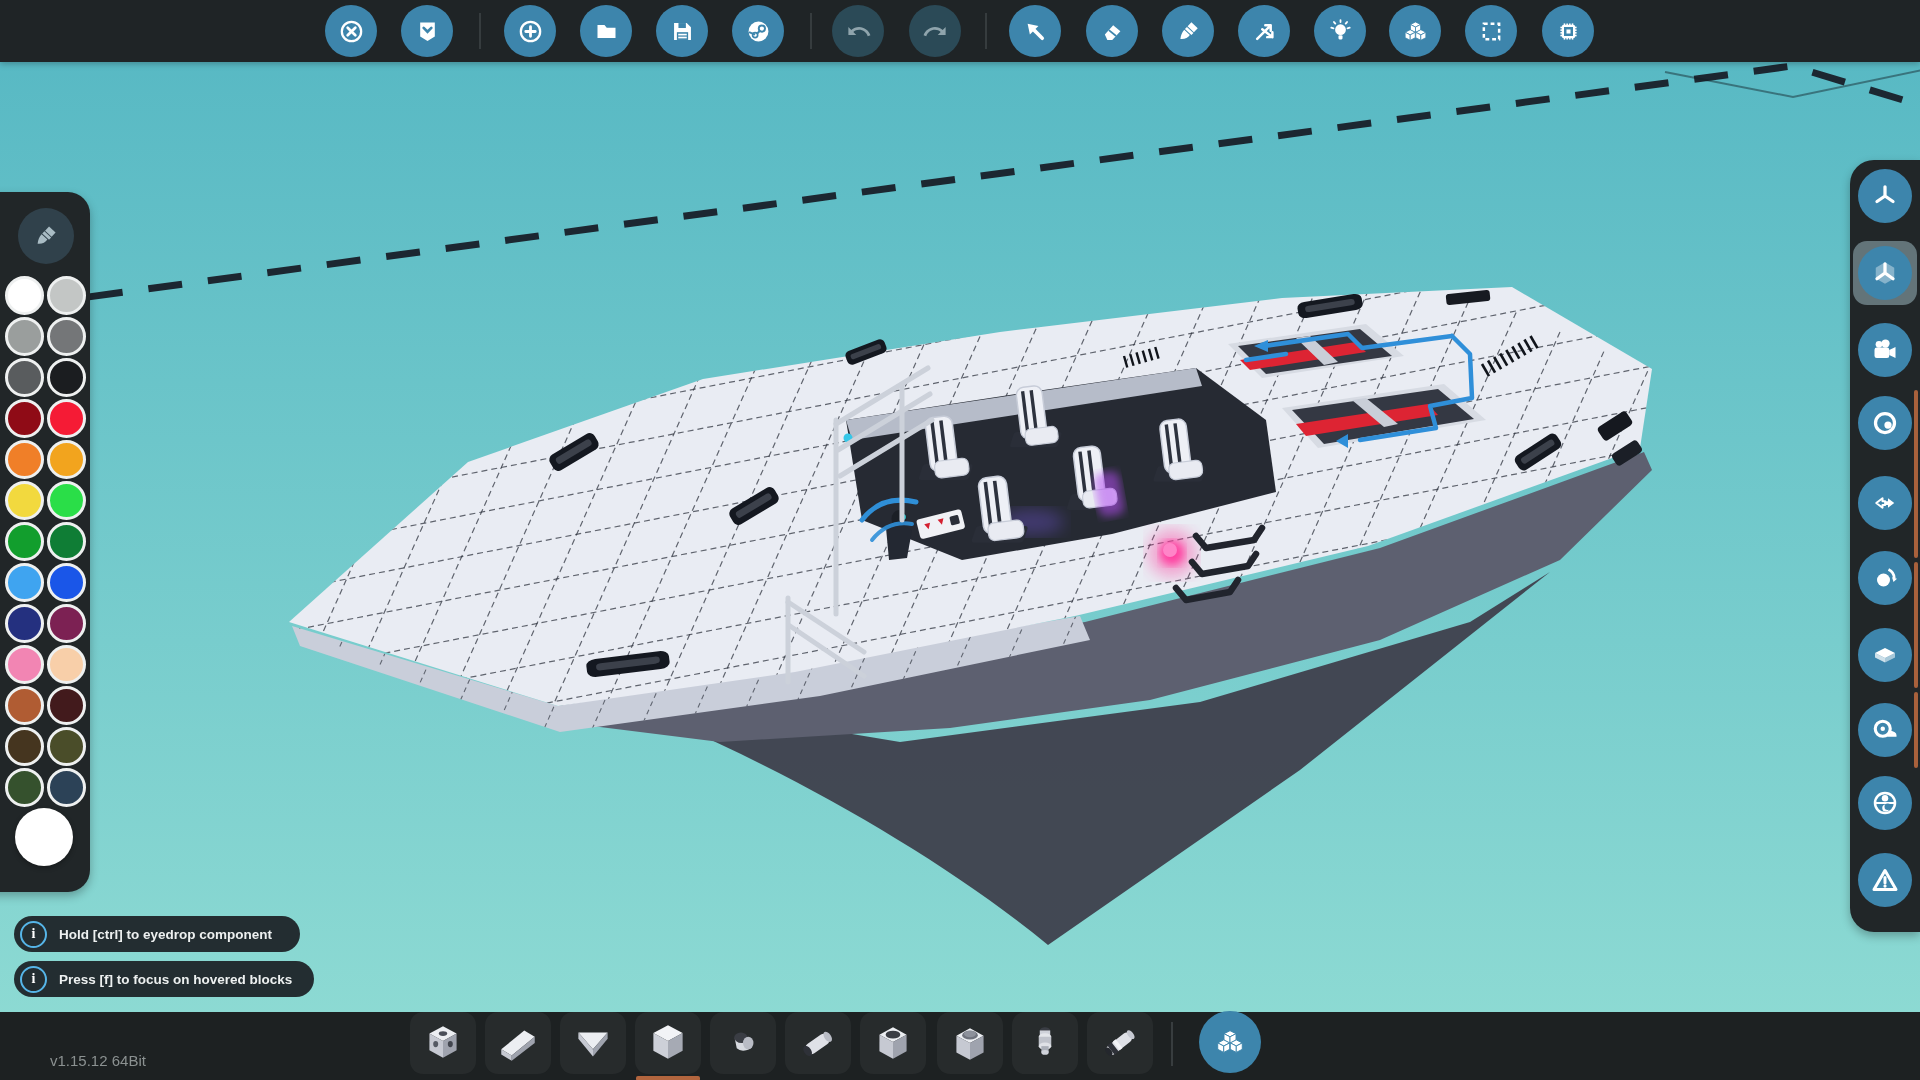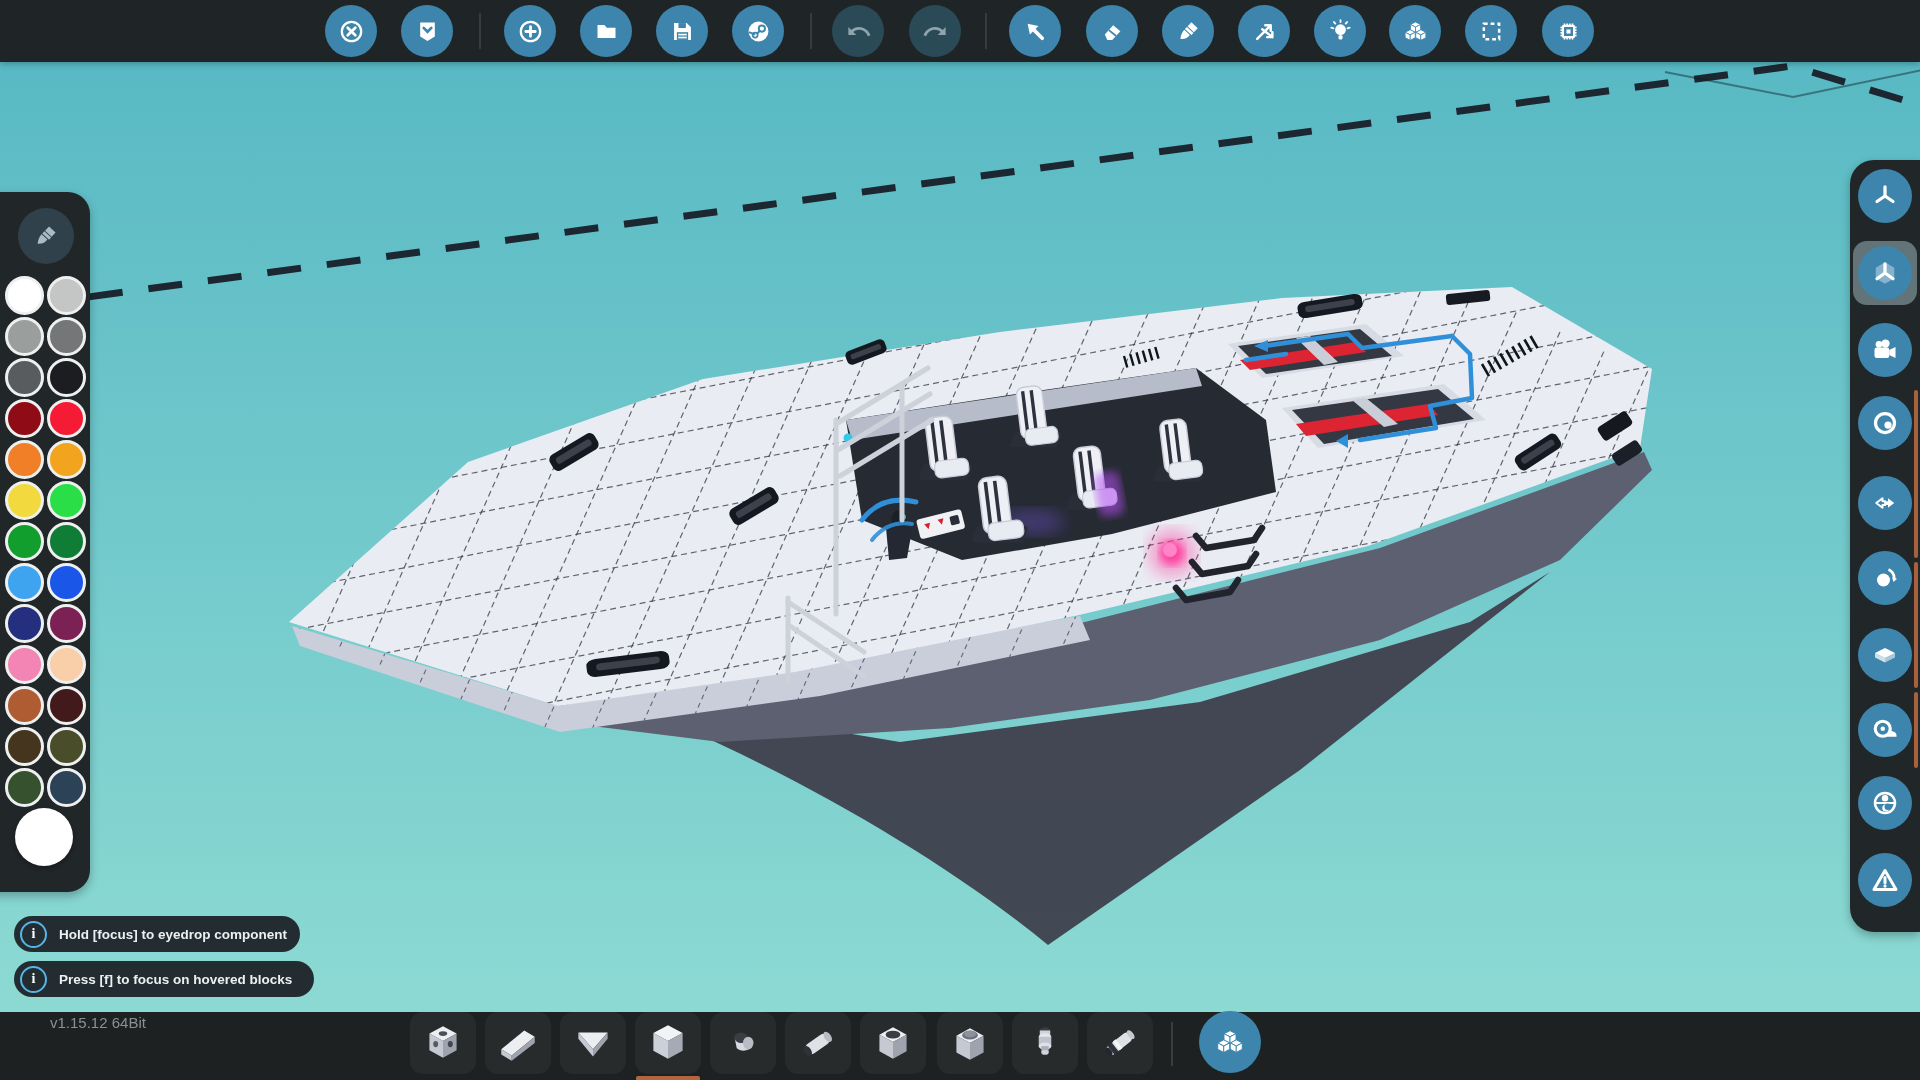--- a/index.html
+++ b/index.html
@@ -39,21 +39,21 @@
   
   .bottom-bar{position:absolute;left:0;top:1012px;width:1920px;height:68px;background:#1d2122;z-index:30;}
   .tile{position:absolute;top:0;width:66px;height:62px;border-radius:13px;background:#272b2c;
         display:flex;align-items:center;justify-content:center;}
   .tile svg{width:46px;height:46px;}
   .tile-underline{position:absolute;top:64px;width:64px;height:5px;border-radius:2px;}
   .menu-btn{position:absolute;left:1199px;top:-1px;width:62px;height:62px;border-radius:50%;
             background:#3d85ac;display:flex;align-items:center;justify-content:center;}
   .menu-btn svg{width:32px;height:32px;}
   .bsep{position:absolute;left:1171px;top:10px;width:2px;height:44px;background:#383d3f;}
-  .version{position:absolute;left:50px;top:1014px;font-size:15px;color:#8b9191;z-index:31;}
+  .version{position:absolute;left:50px;top:1052px;font-size:15px;color:#8b9191;z-index:31;}
 
   
   .tip{position:absolute;height:36px;border-radius:18px;background:rgba(30,36,40,.95);
        display:flex;align-items:center;z-index:25;color:#edf0f0;font-size:13.5px;font-weight:bold;}
   .tip .info{width:23px;height:23px;border-radius:50%;border:2.5px solid #56b5e8;margin:0 12px 0 6px;
              display:flex;align-items:center;justify-content:center;flex:0 0 auto;
              color:#fff;font-size:14px;font-weight:bold;font-family:"Liberation Serif",serif;}
 </style>
 </head>
 <body>
@@ -521,21 +521,21 @@
           <circle cx="12" cy="16.8" r="1.3" fill="#fff"></circle>
         </svg>
     </div>
   </div>
   <div class="scroll-seg" style="top:390px;height:168px"></div>
   <div class="scroll-seg" style="top:562px;height:126px"></div>
   <div class="scroll-seg" style="top:692px;height:76px"></div>
 
   <div class="tip" style="left:14px;top:916px;width:286px">
     <span class="info">i</span>
-    <span>Hold [focus] to eyedrop component</span>
+    <span>Hold [ctrl] to eyedrop component</span>
   </div>
   <div class="tip" style="left:14px;top:961px;width:300px">
     <span class="info">i</span>
     <span>Press [f] to focus on hovered blocks</span>
   </div>
 
   <div class="bottom-bar">
     <div class="tile" style="left:410px">
       <svg viewBox="0 0 44 44">
           <polygon points="22,6 35,13 22,20 9,13" fill="#eceef2"></polygon>

